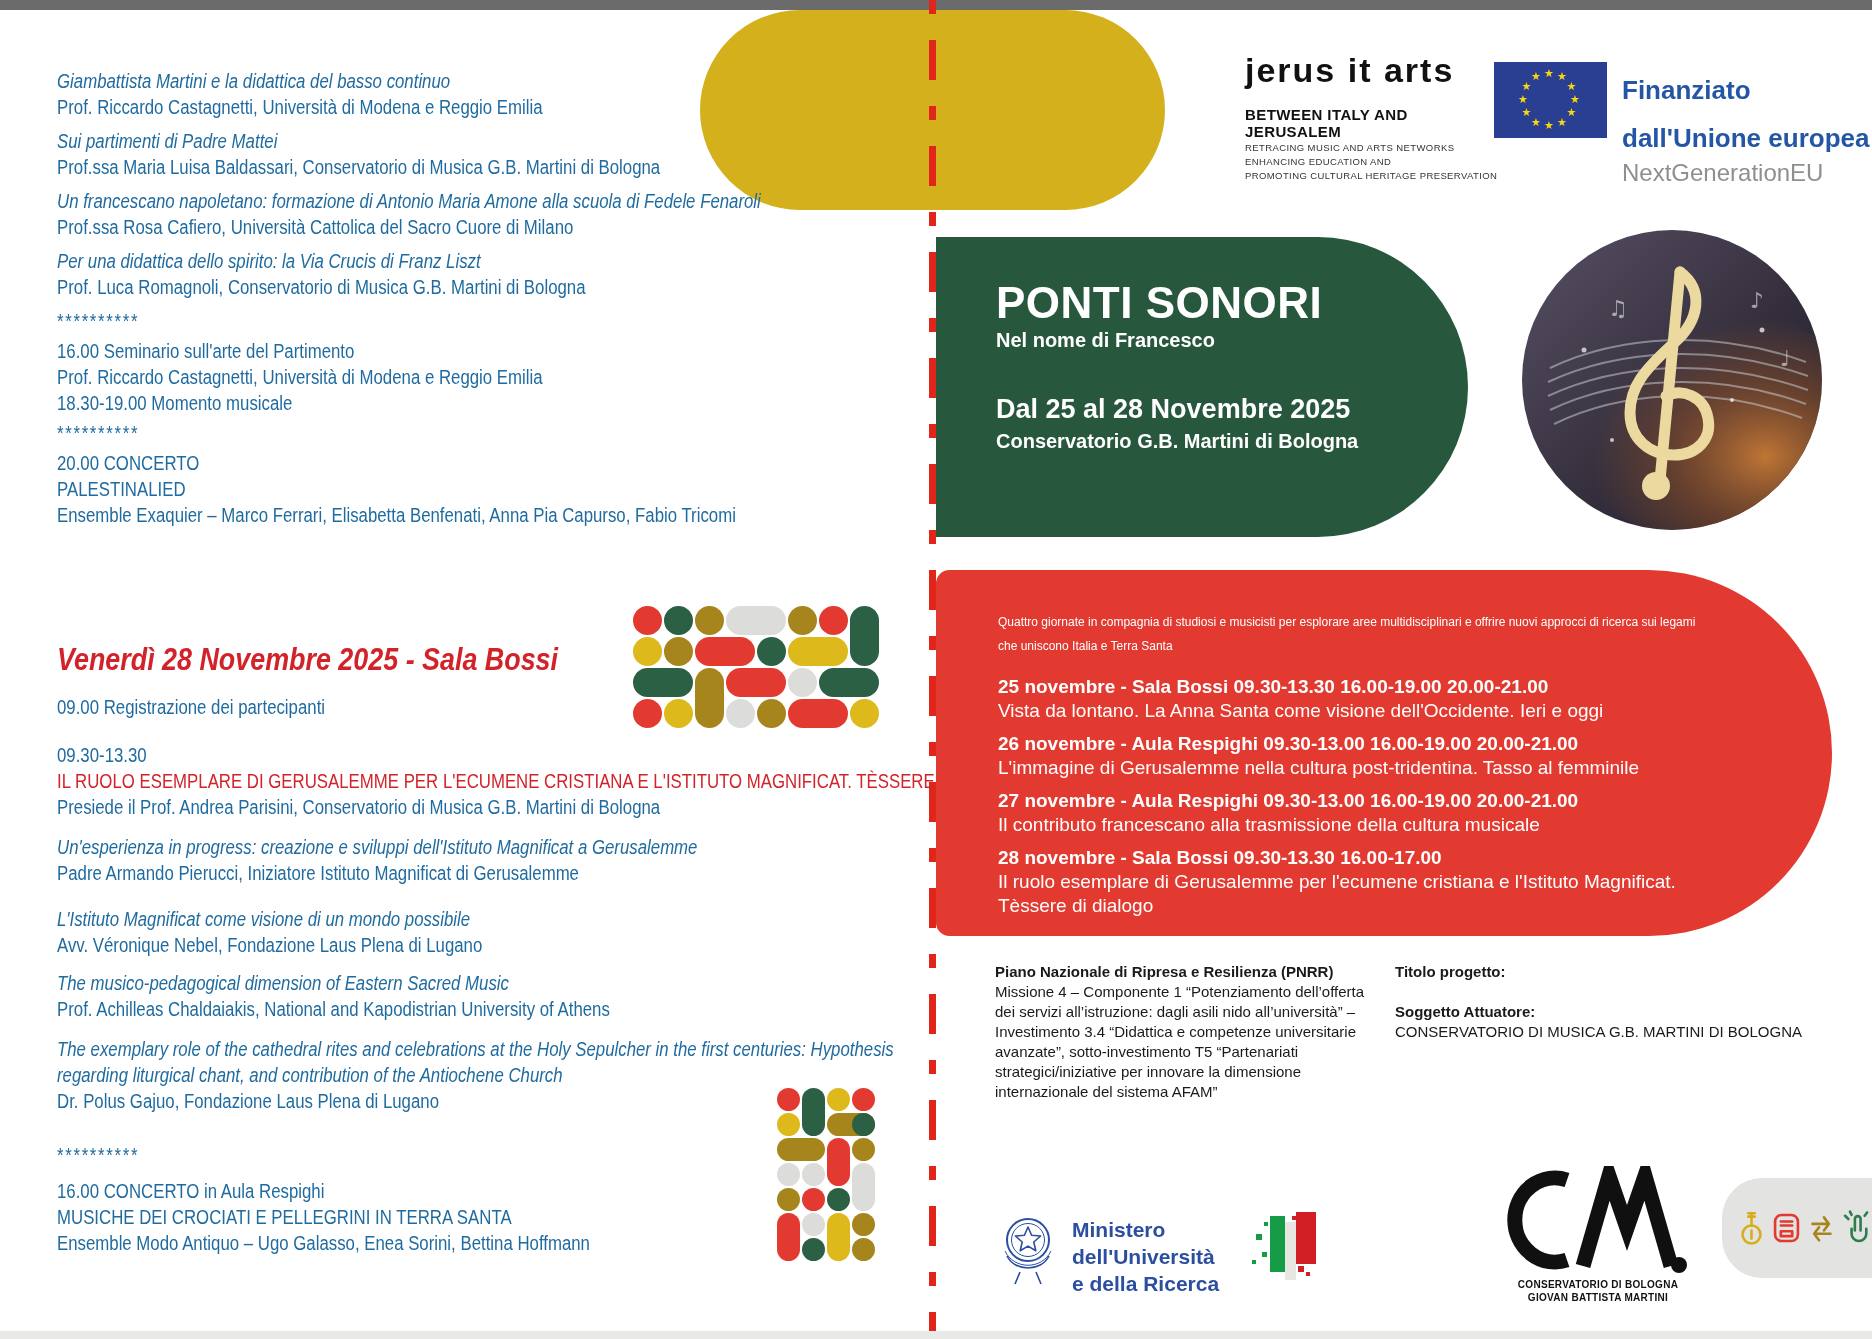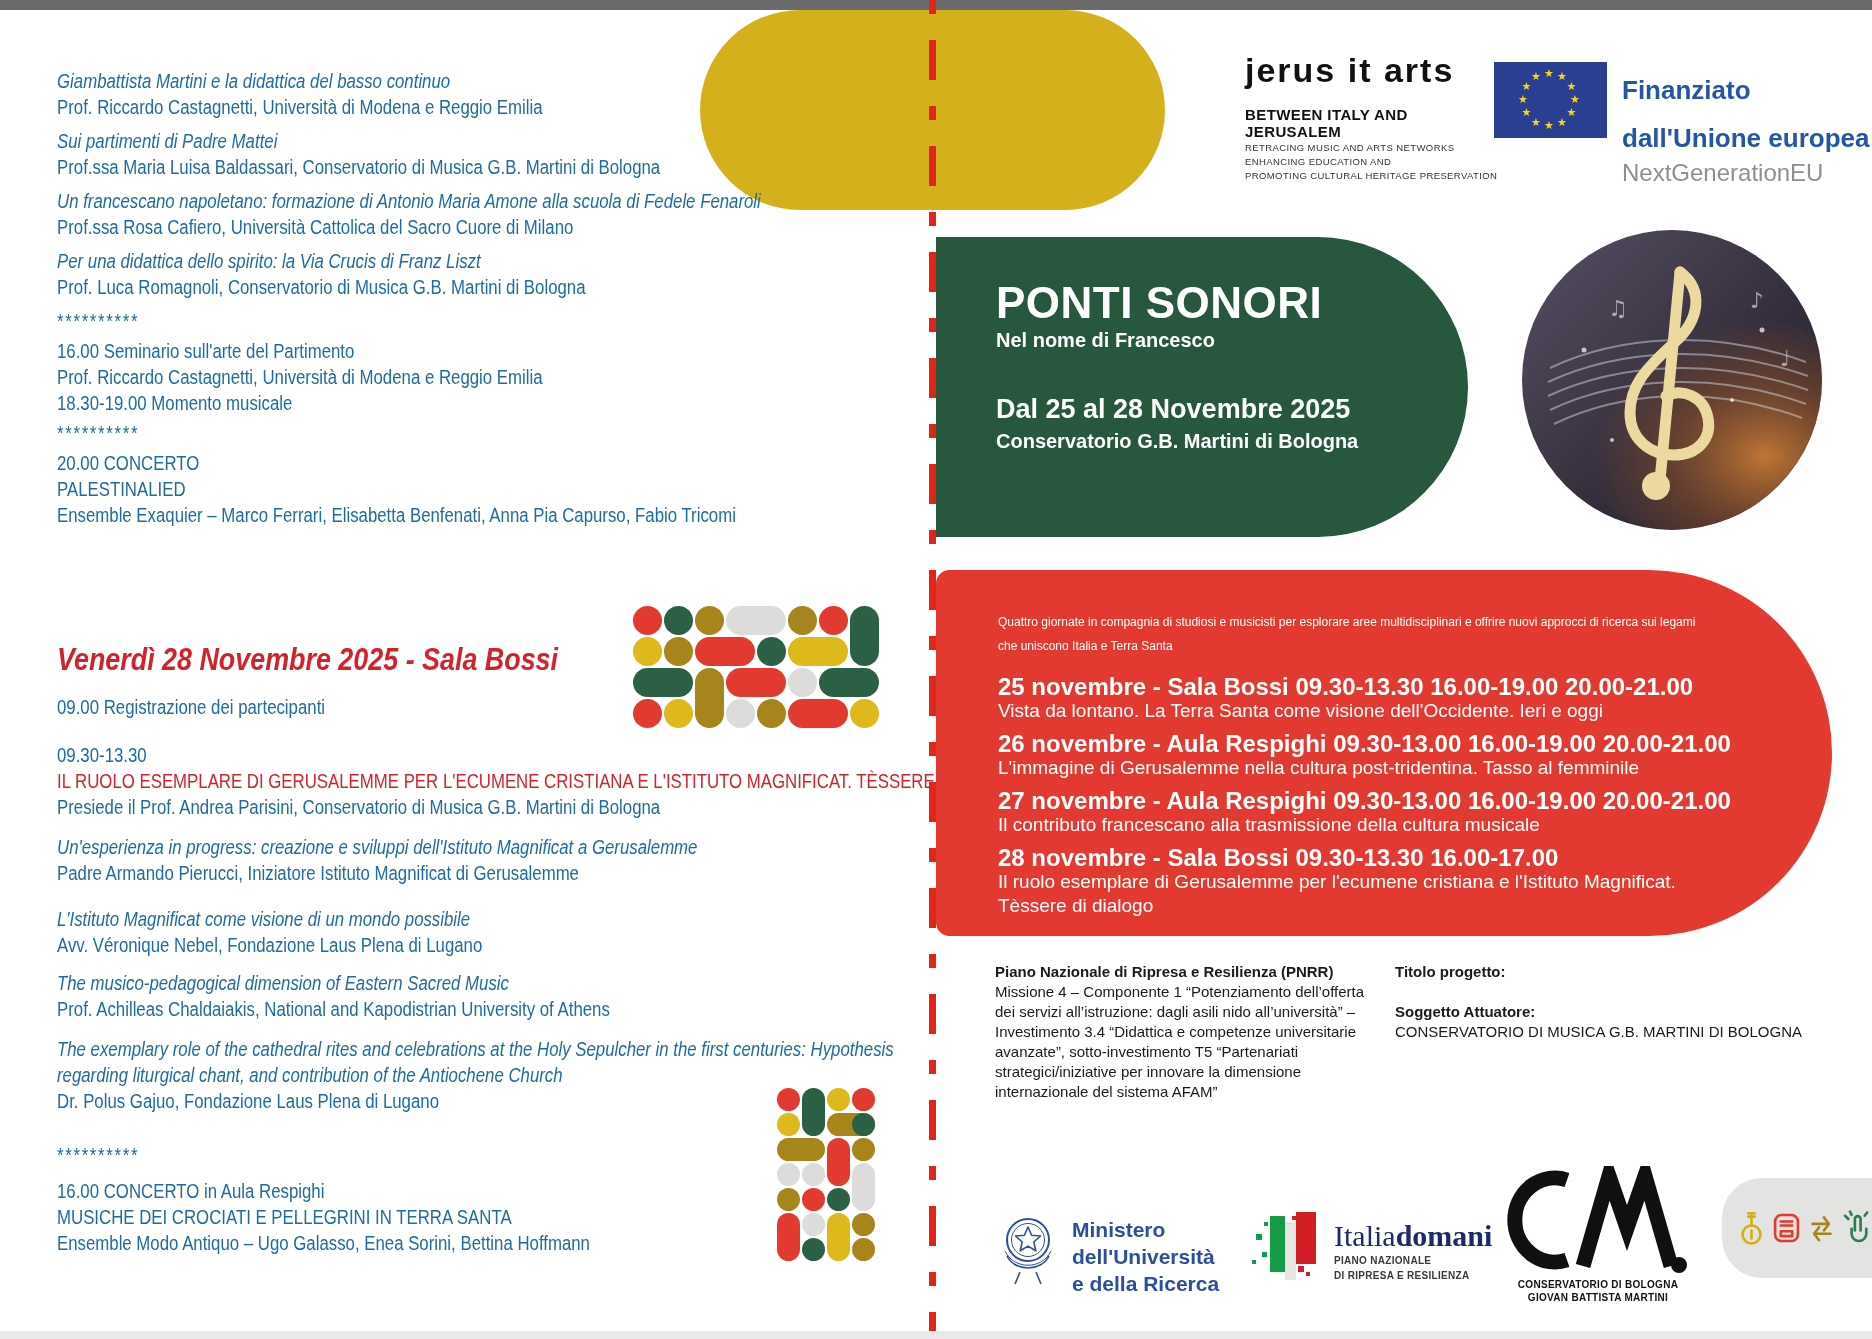--- a/index.html
+++ b/index.html
@@ -46,21 +46,21 @@
   .green-box .venue{font-size:20px;font-weight:bold;line-height:26px;margin-top:4px;}
 
   .clef-circle{position:absolute;left:1522px;top:230px;width:300px;height:300px;border-radius:50%;
                overflow:hidden;background:linear-gradient(135deg,#565064,#352f3d 55%,#211e29);}
 
   .red-box{position:absolute;left:936px;top:570px;width:896px;height:366px;background:#e23a30;
            border-radius:14px 190px 190px 14px;color:#fff;box-sizing:border-box;
            padding:40px 130px 0 62px;}
   .red-box .intro{font-size:12px;font-weight:normal;line-height:24px;margin-bottom:17px;width:700px;}
   .red-box .day{margin-bottom:9px;}
-  .red-box .day .head{font-size:24px;font-weight:bold;line-height:24px;white-space:nowrap;}
+  .red-box .day .head{font-size:19px;font-weight:bold;line-height:24px;white-space:nowrap;}
   .red-box .day .desc{font-size:19px;line-height:24px;width:700px;}
 
   .smallcol{position:absolute;top:962px;color:#1a1a1a;font-size:15px;line-height:20px;}
   .smallcol .hdr{font-weight:bold;}
   .col-a{left:995px;width:390px;}
   .col-b{left:1395px;width:445px;}
   .gap{height:20px;}
 
   .ministero{position:absolute;left:996px;top:1210px;display:flex;}
   .ministero .txt{margin-left:12px;color:#2b4ea0;font-weight:bold;font-size:21px;line-height:27px;margin-top:6px;}
@@ -264,21 +264,21 @@
         <path d="M158 42 L138 250"></path>
       </g>
       <circle cx="134" cy="256" r="14" fill="#ecd9a0"></circle>
     </svg>
   </div>
 
   <div class="red-box">
     <div class="intro">Quattro giornate in compagnia di studiosi e musicisti per esplorare aree multidisciplinari e offrire nuovi approcci di ricerca sui legami che uniscono Italia e Terra Santa</div>
     <div class="day">
       <div class="head">25 novembre - Sala Bossi   09.30-13.30   16.00-19.00  20.00-21.00</div>
-      <div class="desc">Vista da lontano. La Terra Santa come visione dell'Occidente. Ieri e oggi</div>
+      <div class="desc">Vista da lontano. La Anna Santa come visione dell'Occidente. Ieri e oggi</div>
     </div>
     <div class="day">
       <div class="head">26 novembre - Aula Respighi  09.30-13.00  16.00-19.00  20.00-21.00</div>
       <div class="desc">L'immagine di Gerusalemme nella cultura post-tridentina. Tasso al femminile</div>
     </div>
     <div class="day">
       <div class="head">27 novembre - Aula Respighi   09.30-13.00  16.00-19.00  20.00-21.00</div>
       <div class="desc">Il contributo francescano alla trasmissione della cultura musicale</div>
     </div>
     <div class="day">
@@ -326,25 +326,20 @@
           <rect x="14" y="44" width="5" height="5"></rect>
         <rect x="4" y="52" width="4" height="4"></rect>
           <rect x="16" y="14" width="4" height="4"></rect>
       </g>
       <g fill="#d21f26">
         <rect x="50" y="58" width="6" height="6"></rect>
           <rect x="58" y="64" width="4" height="4"></rect>
         <rect x="44" y="8" width="4" height="4"></rect>
       </g>
     </svg>
-    <div class="txt">
-      <div class="brand"><span>Italia</span><span class="bold">domani</span></div>
-      <div class="sub">PIANO NAZIONALE</div>
-      <div class="sub">DI RIPRESA E RESILIENZA</div>
-    </div>
   </div>
 
   <div class="conservatorio">
     <svg width="190" height="108" viewBox="0 0 190 108">
       <path d="M64 14 A40 42 0 1 0 64 94" fill="none" stroke="#101010" stroke-width="15"></path>
       <path d="M80 100 L106 10 L124 62 L142 10 L168 100" fill="none" stroke="#101010" stroke-width="15" stroke-miterlimit="20"></path>
       <circle cx="176" cy="99" r="8" fill="#101010"></circle>
     </svg>
     <div class="cap">CONSERVATORIO DI BOLOGNA</div>
     <div class="cap">GIOVAN BATTISTA MARTINI</div>

